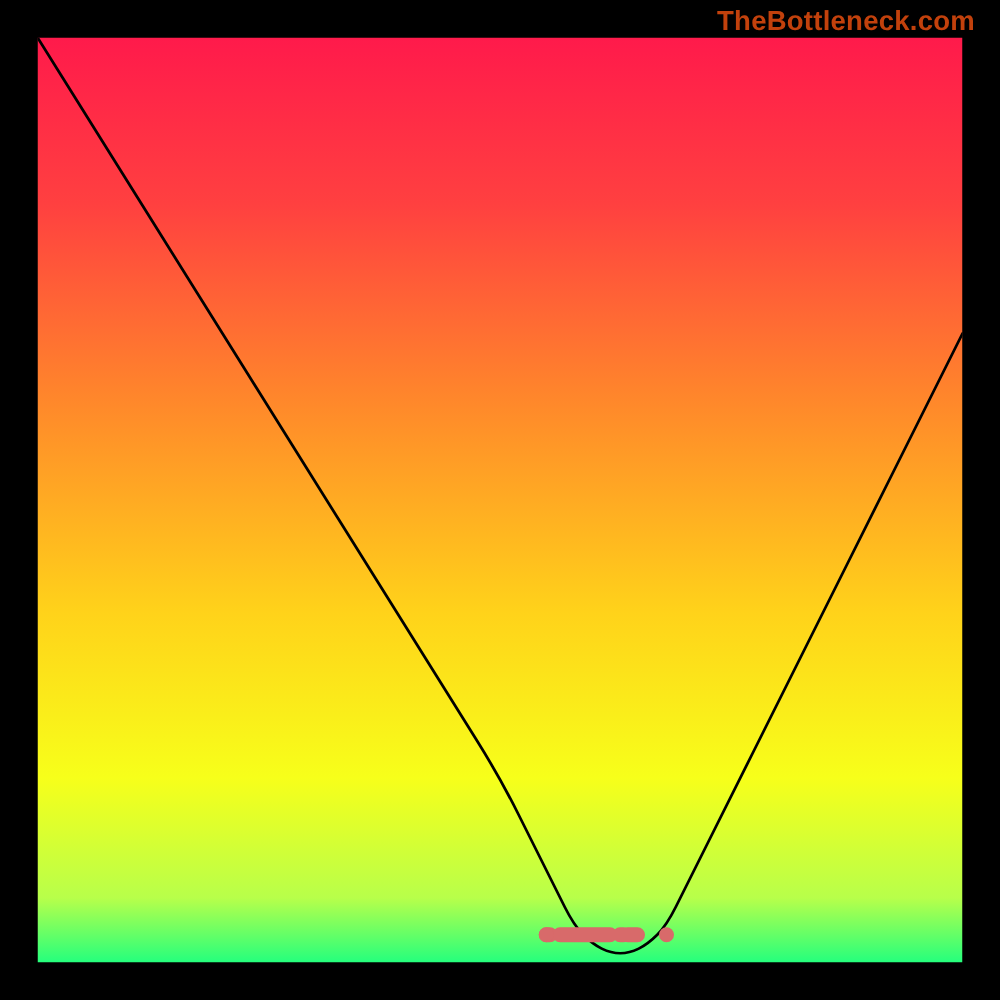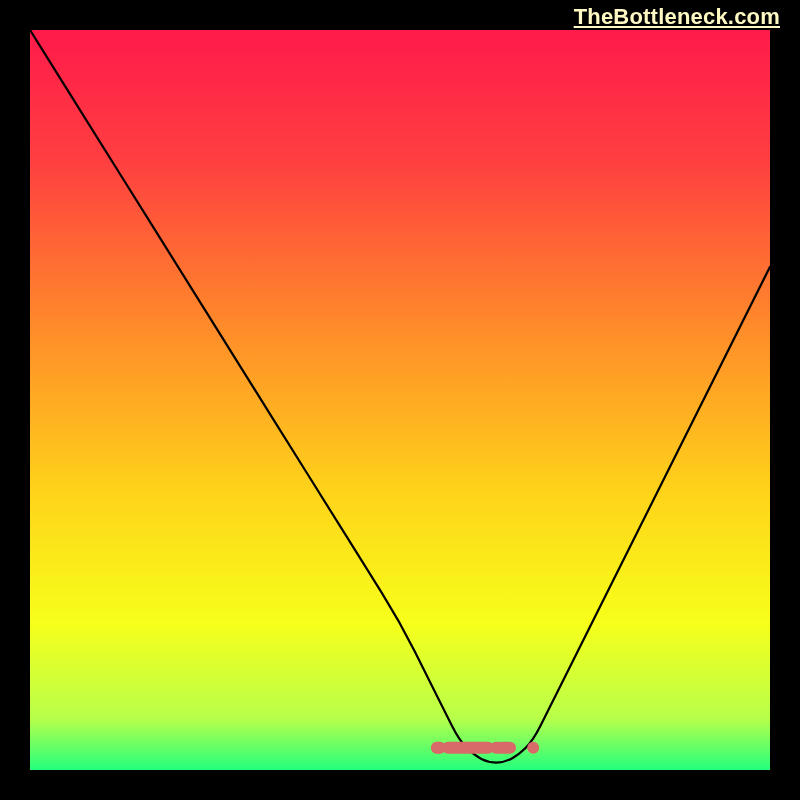--- a/index.html
+++ b/index.html
@@ -10,23 +10,22 @@
     height: 800px;
     background: #000;
   }
   .watermark {
     position: absolute;
     top: 4px;
     right: 20px;
     font-family: Arial, Helvetica, sans-serif;
     font-size: 22px;
     font-weight: 600;
-    color: #fef9c3;
+    color: #c2410c;
     letter-spacing: 0.2px;
-    text-decoration: underline;
   }
   .plot {
     position: absolute;
     left: 30px;
     top: 30px;
     width: 740px;
     height: 740px;
   }
   .plot svg { display: block; }
 </style>

